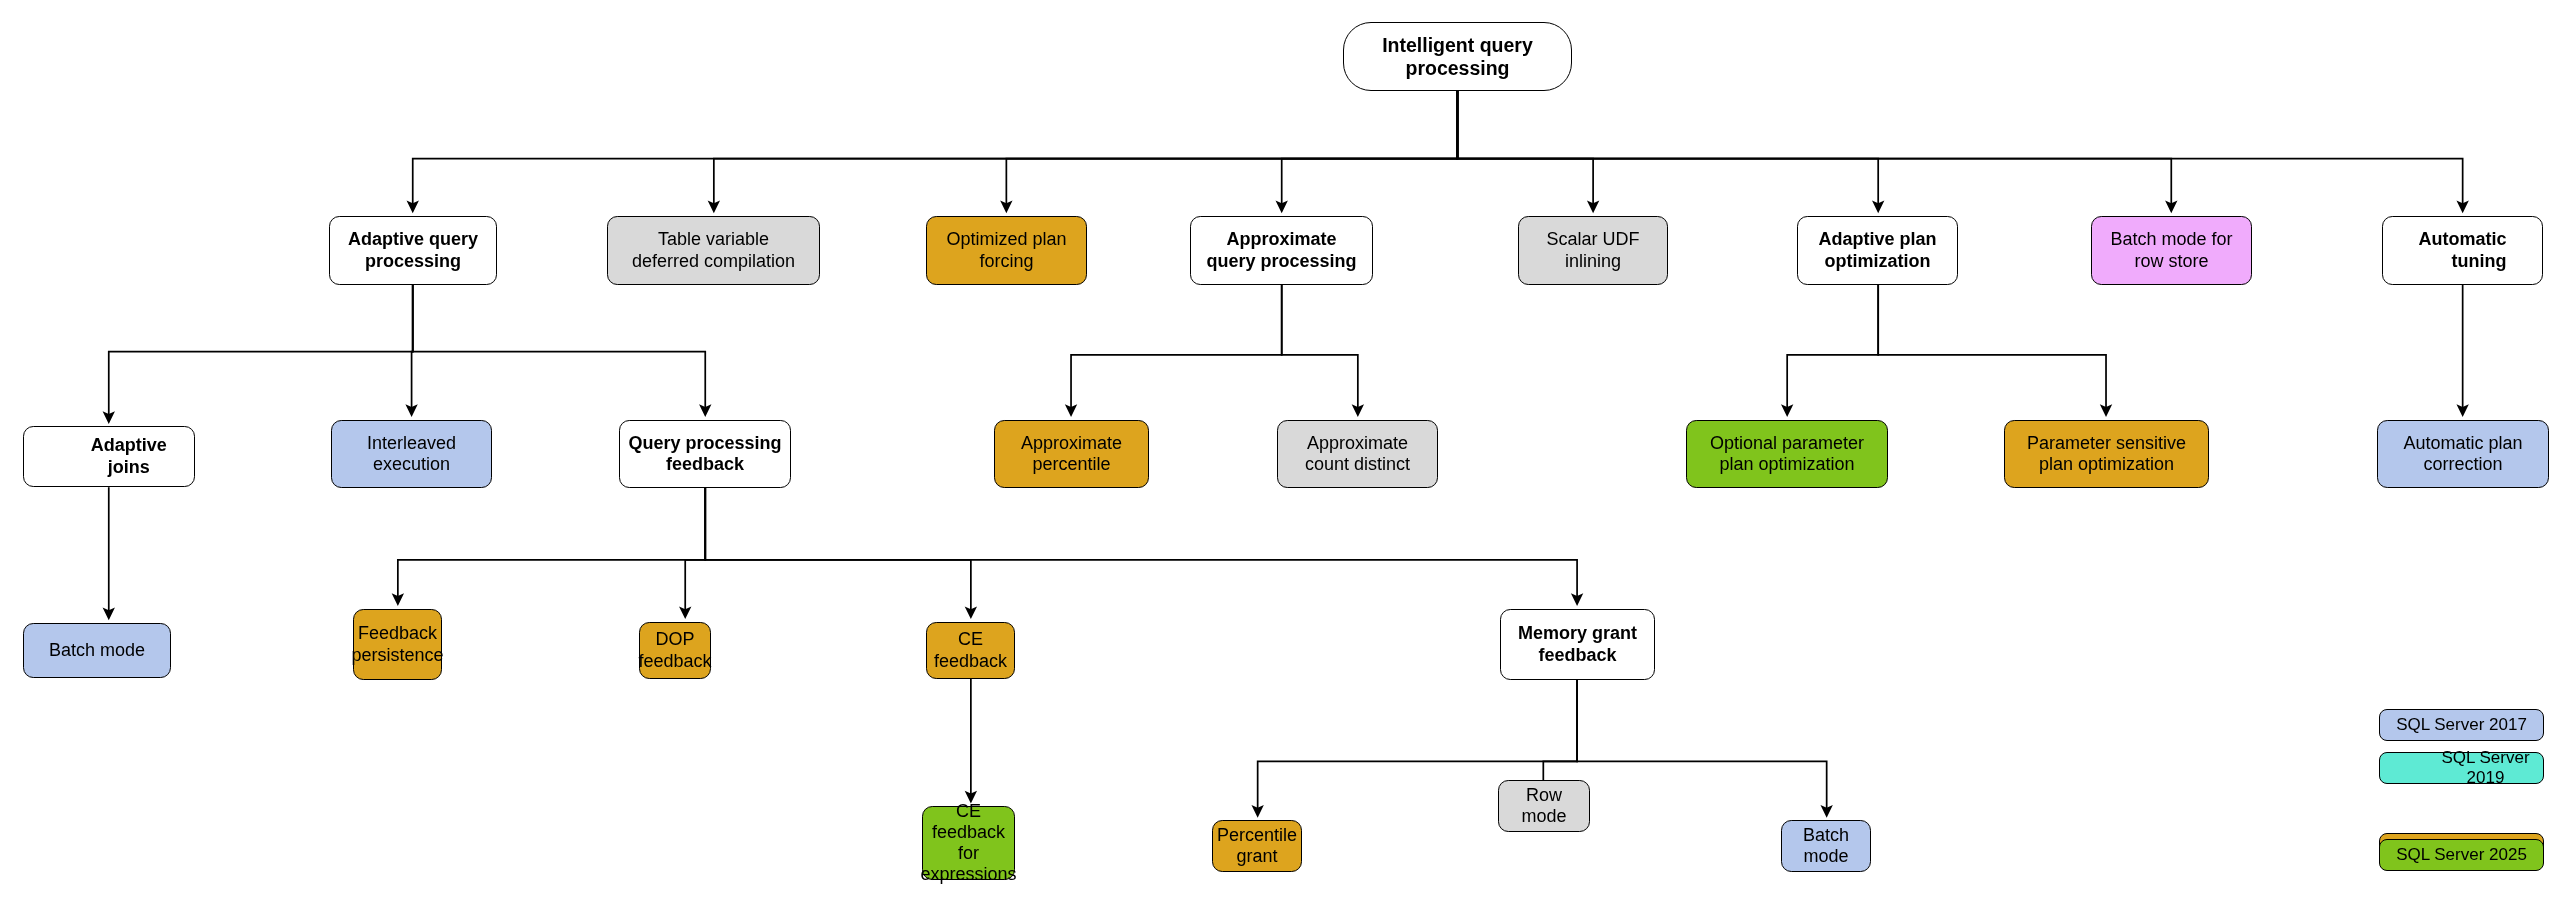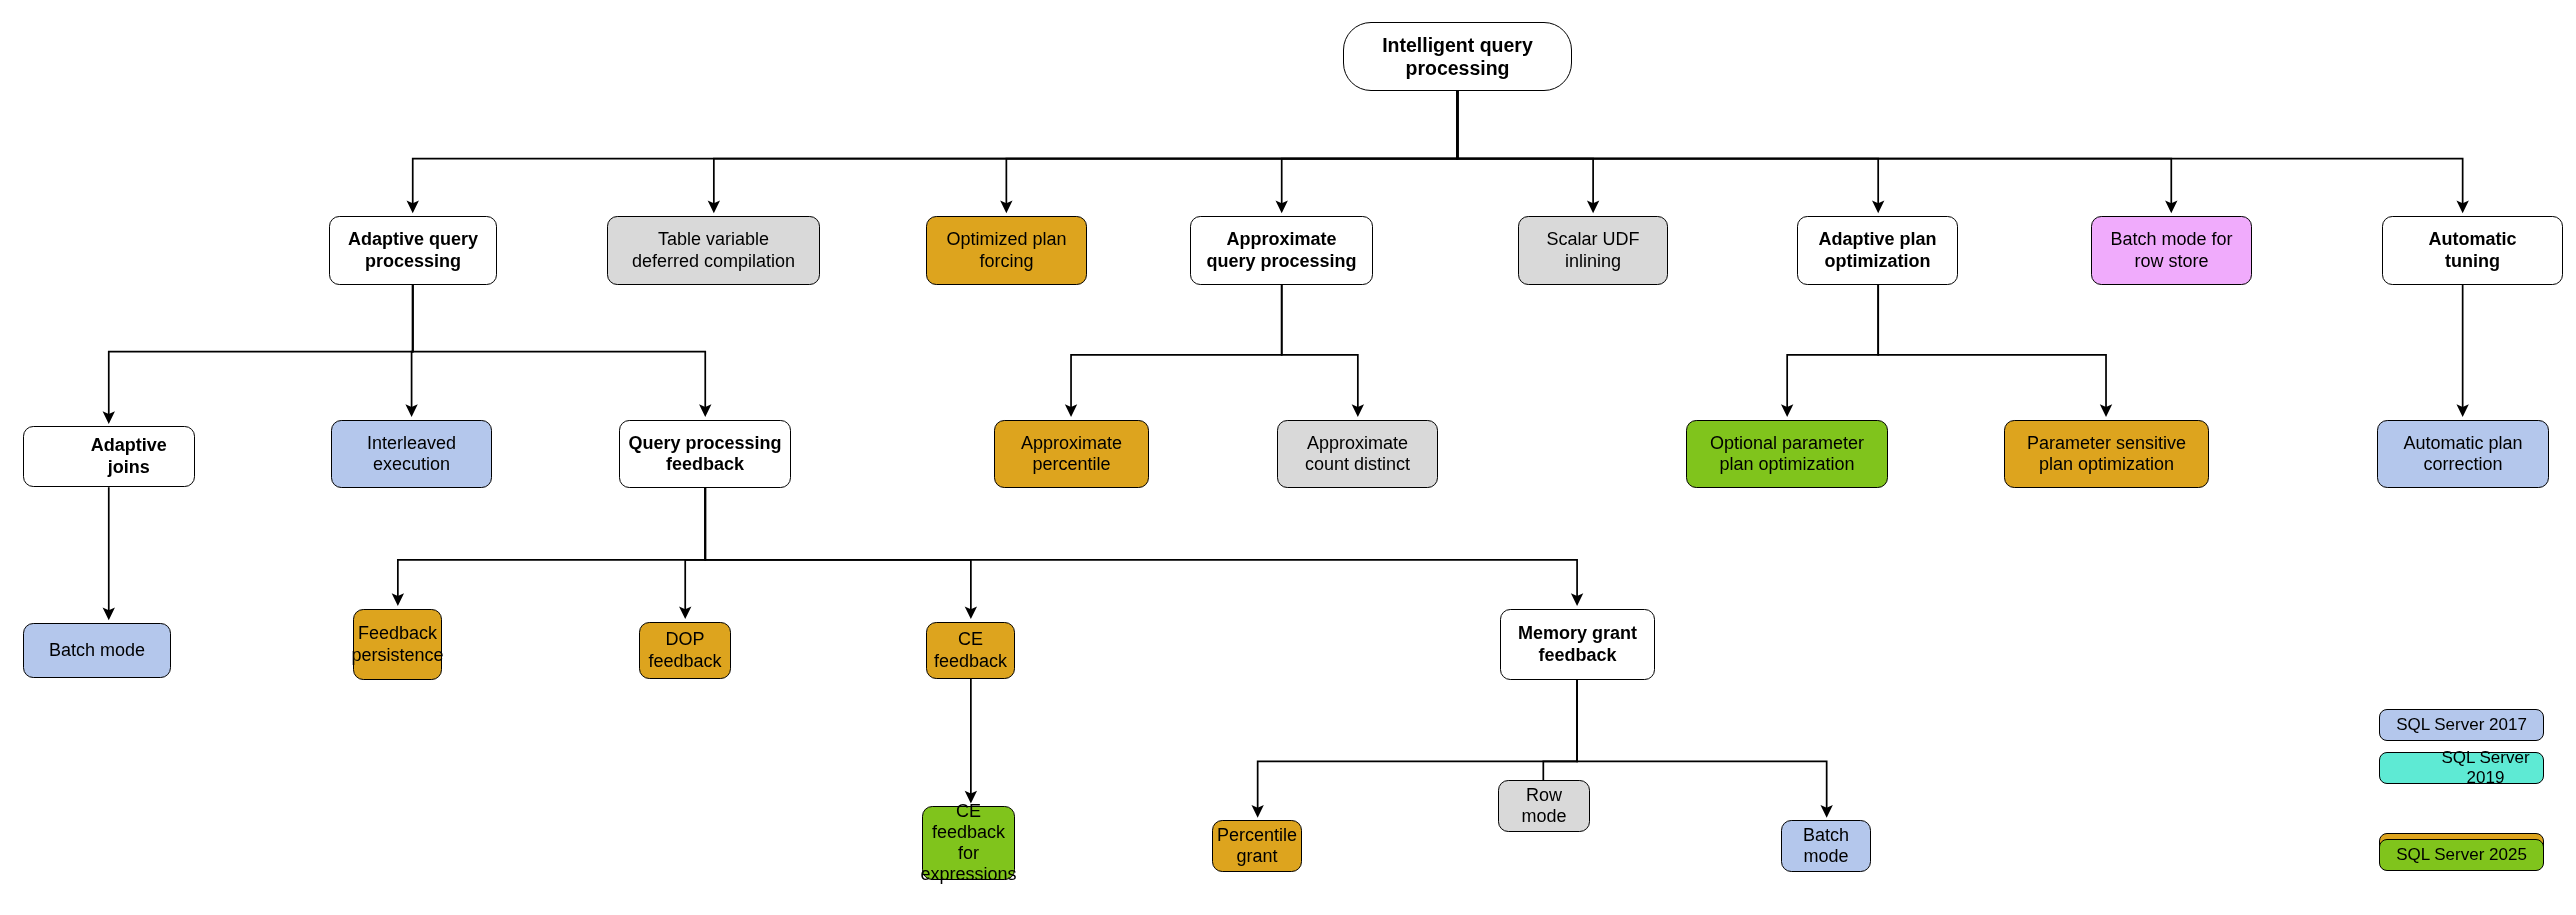--- a/index.html
+++ b/index.html
@@ -100,41 +100,41 @@
       <div class="node" style="left: 926px; top: 216px; width: 161px; height: 69px; background: rgb(221, 164, 30); font-size: 18px;">Optimized plan
 forcing</div>
       <div class="node bold" style="left: 1190px; top: 216px; width: 183px; height: 69px; background: rgb(255, 255, 255); font-size: 18px;">Approximate
 query processing</div>
       <div class="node" style="left: 1518px; top: 216px; width: 150px; height: 69px; background: rgb(217, 217, 217); font-size: 18px;">Scalar UDF
 inlining</div>
       <div class="node bold" style="left: 1797px; top: 216px; width: 161px; height: 69px; background: rgb(255, 255, 255); font-size: 18px;">Adaptive plan
 optimization</div>
       <div class="node" style="left: 2091px; top: 216px; width: 161px; height: 69px; background: #f0abfc; font-size: 18px;">Batch mode for
 row store</div>
-      <div class="node bold" style="left: 2382px; top: 216px; width: 181px; height: 69px; background: rgb(255, 255, 255); font-size: 18px;">Automatic
+      <div class="node bold" style="left: 2382px; top: 216px; width: 161px; height: 69px; background: rgb(255, 255, 255); font-size: 18px; text-align: right;">Automatic
 tuning</div>
       <div class="node bold" style="left: 23px; top: 426px; width: 172px; height: 61px; background: rgb(255, 255, 255); font-size: 18px; padding-left: 44px;">Adaptive joins</div>
       <div class="node" style="left: 331px; top: 420px; width: 161px; height: 68px; background: rgb(180, 199, 236); font-size: 18px;">Interleaved
 execution</div>
       <div class="node bold" style="left: 619px; top: 420px; width: 172px; height: 68px; background: rgb(255, 255, 255); font-size: 18px;">Query processing
 feedback</div>
       <div class="node" style="left: 994px; top: 420px; width: 155px; height: 68px; background: rgb(221, 164, 30); font-size: 18px;">Approximate
 percentile</div>
       <div class="node" style="left: 1277px; top: 420px; width: 161px; height: 68px; background: rgb(217, 217, 217); font-size: 18px;">Approximate
 count distinct</div>
       <div class="node" style="left: 1686px; top: 420px; width: 202px; height: 68px; background: rgb(128, 196, 28); font-size: 18px;">Optional parameter
 plan optimization</div>
       <div class="node" style="left: 2004px; top: 420px; width: 205px; height: 68px; background: rgb(221, 164, 30); font-size: 18px;">Parameter sensitive
 plan optimization</div>
       <div class="node" style="left: 2377px; top: 420px; width: 172px; height: 68px; background: rgb(180, 199, 236); font-size: 18px;">Automatic plan
 correction</div>
       <div class="node" style="left: 23px; top: 623px; width: 148px; height: 55px; background: rgb(180, 199, 236); font-size: 18px;">Batch mode</div>
       <div class="node" style="left: 353px; top: 609px; width: 89px; height: 71px; background: rgb(221, 164, 30); font-size: 18px;">Feedback
 persistence</div>
-      <div class="node" style="left: 639px; top: 622px; width: 92px; height: 57px; background: rgb(221, 164, 30); font-size: 18px;">DOP feedback</div>
+      <div class="node" style="left: 639px; top: 622px; width: 72px; height: 57px; background: rgb(221, 164, 30); font-size: 18px;">DOP feedback</div>
       <div class="node" style="left: 926px; top: 622px; width: 89px; height: 57px; background: rgb(221, 164, 30); font-size: 18px;">CE feedback</div>
       <div class="node bold" style="left: 1500px; top: 609px; width: 155px; height: 71px; background: rgb(255, 255, 255); font-size: 18px;">Memory grant
 feedback</div>
       <div class="node" style="left: 922px; top: 806px; width: 93px; height: 74px; background: rgb(128, 196, 28); font-size: 18px;">CE feedback for
 expressions</div>
       <div class="node" style="left: 1212px; top: 820px; width: 90px; height: 52px; background: rgb(221, 164, 30); font-size: 18px;">Percentile grant</div>
       <div class="node" style="left: 1498px; top: 780px; width: 92px; height: 52px; background: rgb(217, 217, 217); font-size: 18px;">Row mode</div>
       <div class="node" style="left: 1781px; top: 820px; width: 90px; height: 52px; background: rgb(180, 199, 236); font-size: 18px;">Batch mode</div>
     </div>
   <div id="legend-layer">

